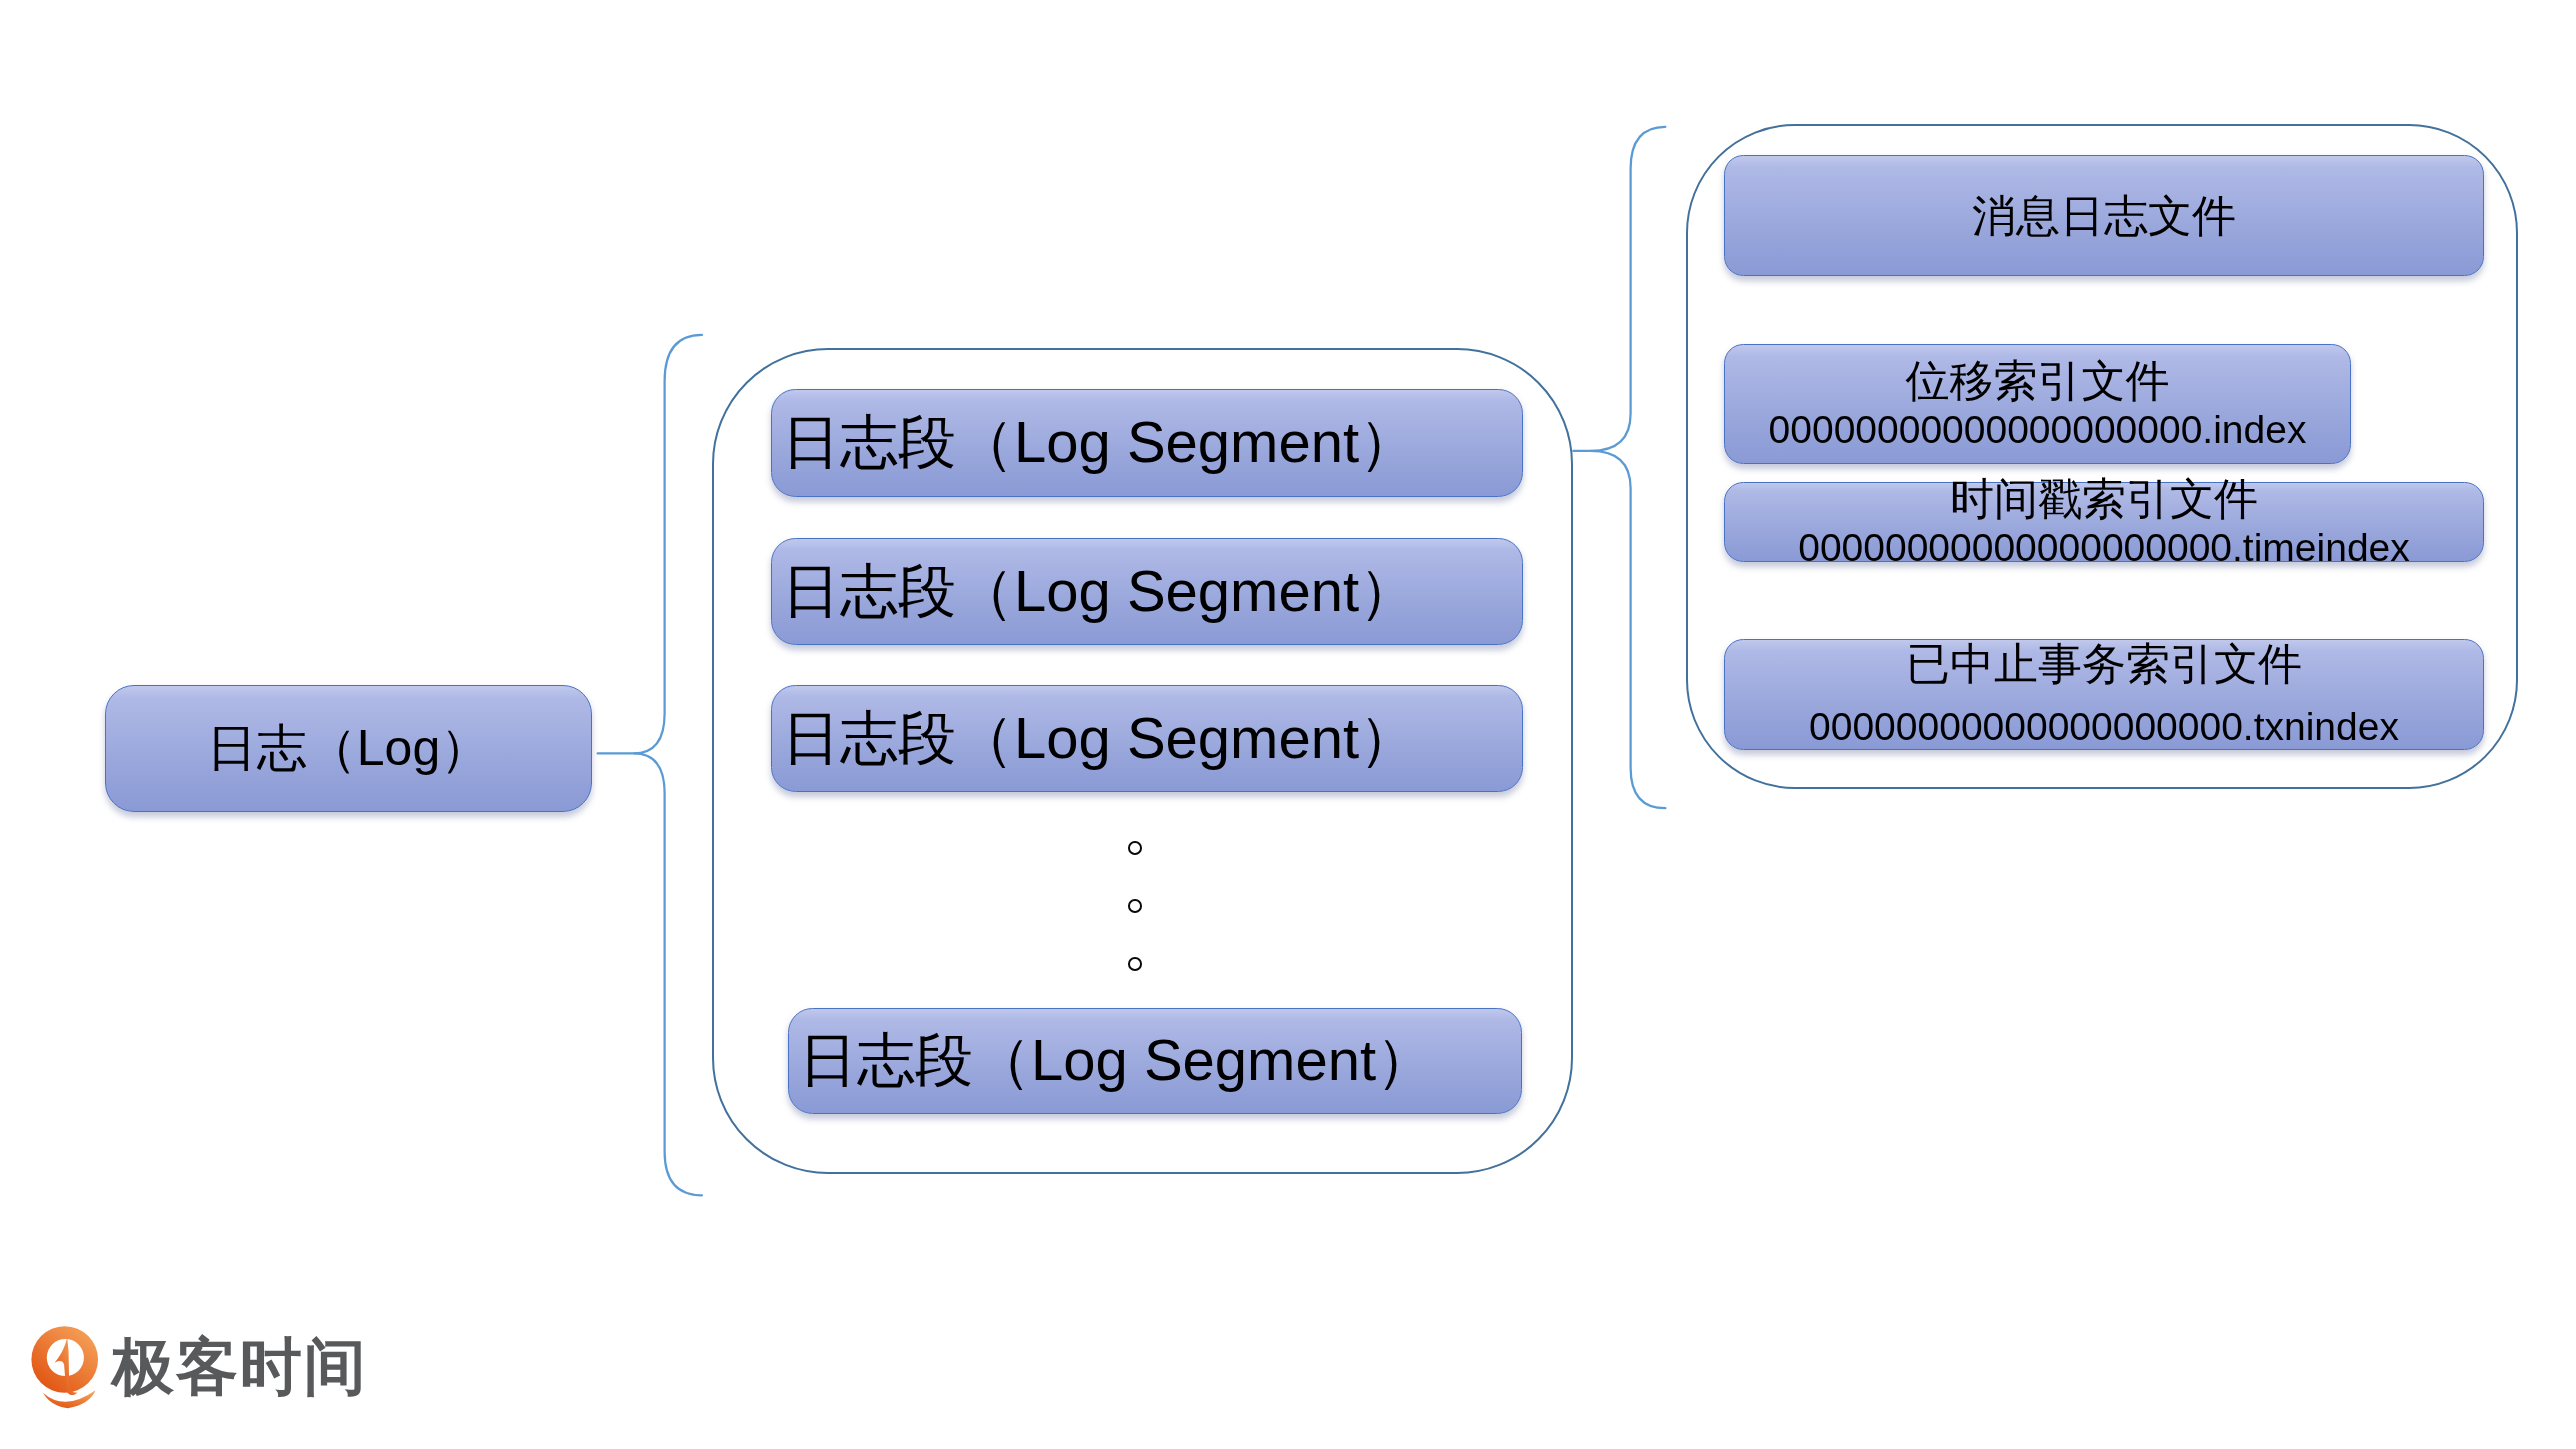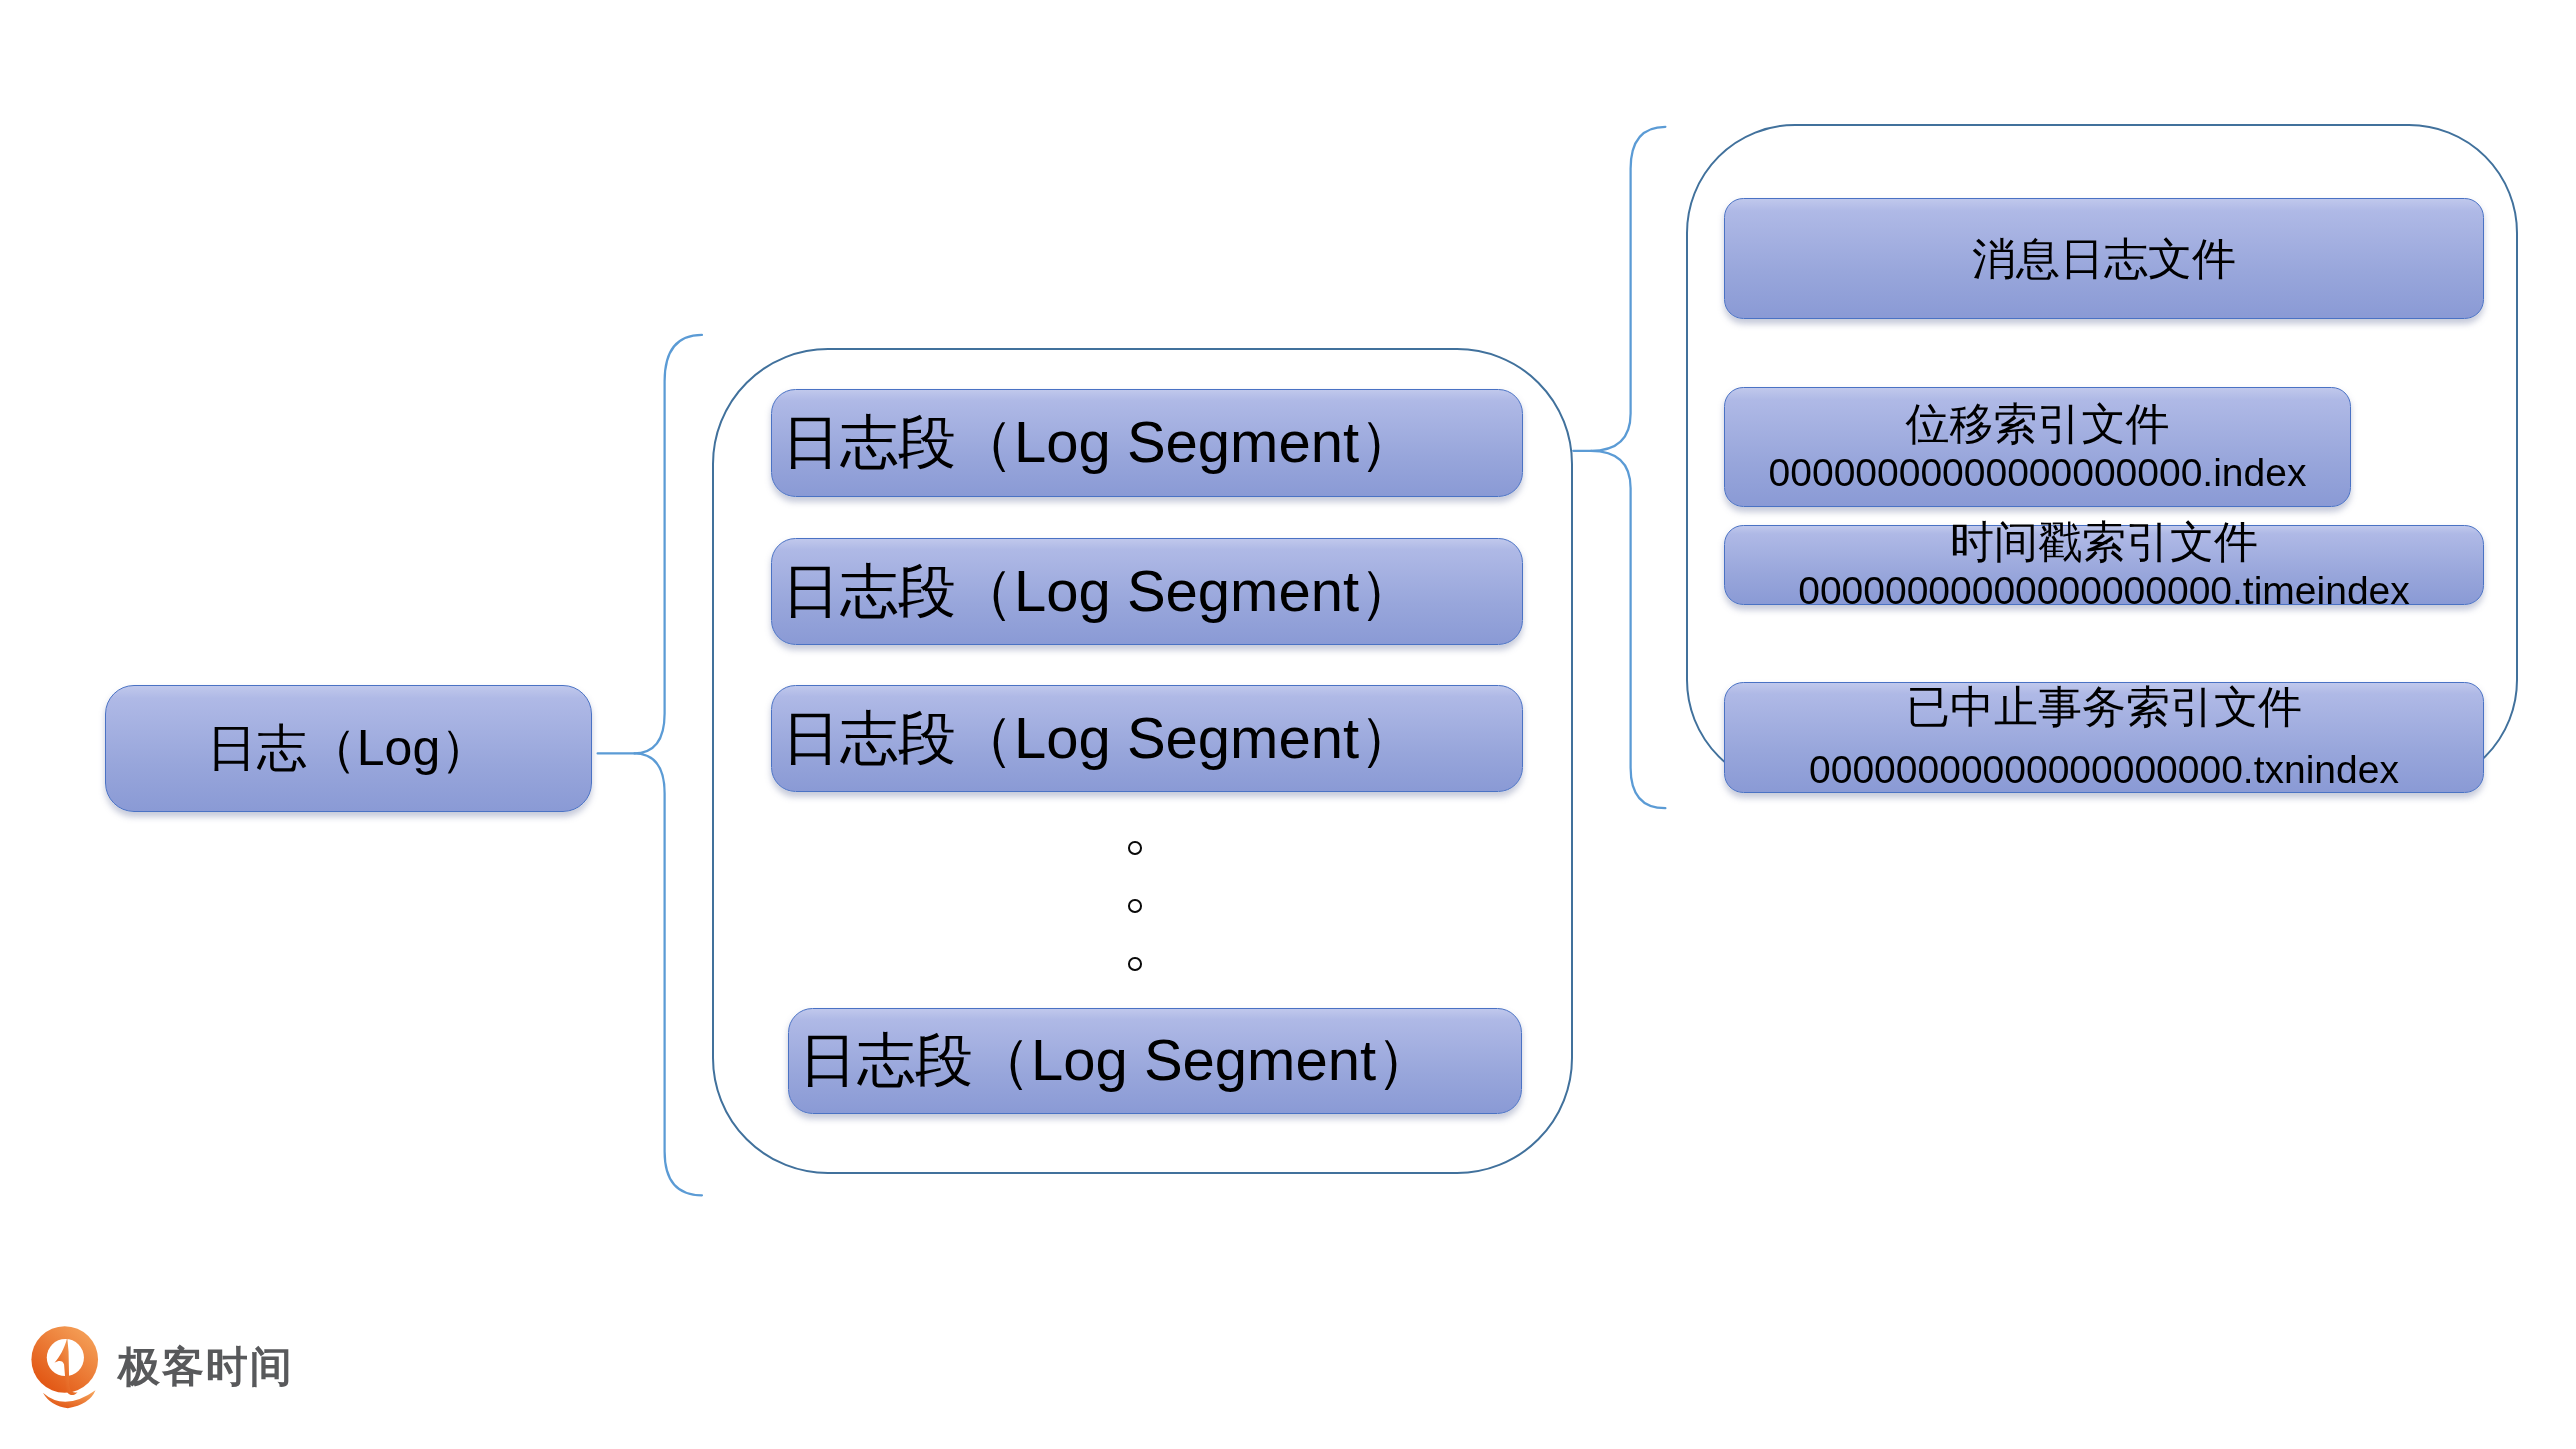--- a/index.html
+++ b/index.html
@@ -19,32 +19,32 @@
   .node{
     position:absolute;box-sizing:border-box;
     border:1.9px solid var(--box_border,#4A72C4);
     background:linear-gradient(180deg,#c0c8ec 0%,var(--box_fill_top,#AFB9E6) 10%,#98a6db 62%,var(--box_fill_bottom,#8A9AD5) 100%);
     box-shadow:0 4.5px 6.4px rgba(92,104,150,0.35);
     display:flex;align-items:center;color:#000;
   }
   .node.root{border-radius:29px;font-size:50px;justify-content:center;}
   .node.seg{border-radius:24.5px;font-size:58px;padding-left:10px;justify-content:flex-start;}
   .node.file{
-    border-radius:19.3px;flex-direction:column;justify-content:center;text-align:center;margin-top:43px;
+    border-radius:19.3px;flex-direction:column;justify-content:center;text-align:center;
   }
   .file .ftitle{font-size:44px;line-height:1.18;}
   .file .fname{font-size:39px;line-height:1.2;}
   .dot{
     position:absolute;width:9.7px;height:9.7px;border:2.6px solid #0a0a0a;border-radius:50%;
     background:#ffffff;box-sizing:content-box;
   }
   .logo{position:absolute;left:30px;top:1321px;display:flex;align-items:center;}
   .logo-text{
-    font-size:42px;font-weight:bold;color:var(--logo_text_color,#58595B);
-    margin-left:16px;letter-spacing:1.9px;
+    font-size:62px;font-weight:bold;color:var(--logo_text_color,#58595B);
+    margin-left:10px;letter-spacing:1.9px;
   }
   .grad-top{stop-color:var(--logo_orange_light,#F5A159);}
   .grad-bot{stop-color:var(--logo_orange_dark,#E0500E);}
 </style>
 </head>
 <body>
 
 <div class="stage">
 
   <svg class="overlay" viewBox="0 0 4000 2250" aria-hidden="true">

